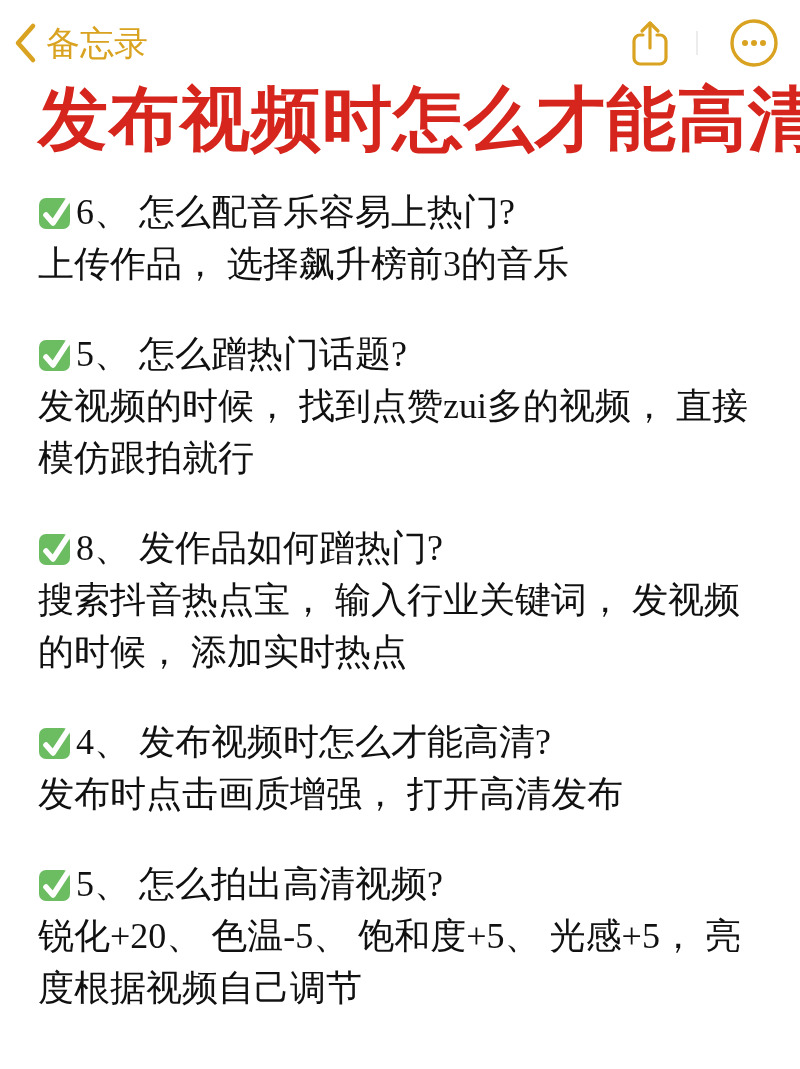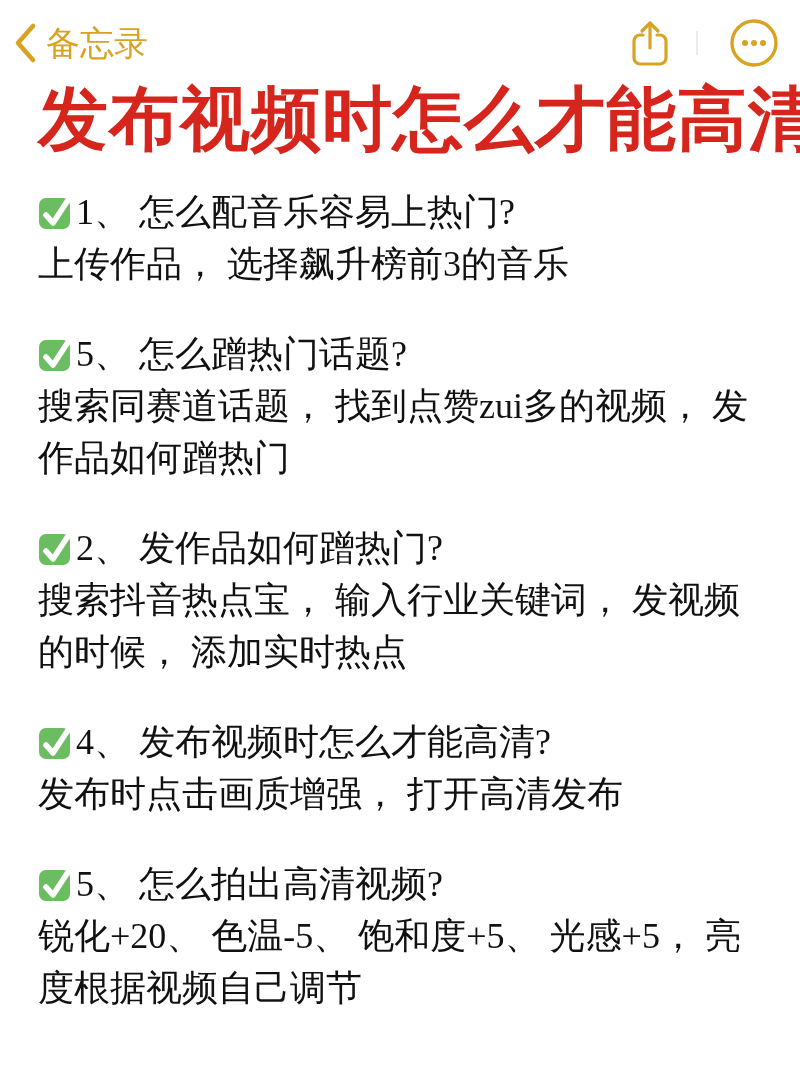--- a/index.html
+++ b/index.html
@@ -113,37 +113,37 @@
 </div>
 
 <div class="note-content">
 
   <h1 class="note-title">发布视频时怎么才能高清</h1>
 
   <div class="qa-item">
     <p class="qa-question"><span class="check-icon"><svg width="36" height="36" viewBox="0 0 36 36">
             <rect x="1" y="4" width="31" height="31" rx="7" fill="#6CBD62"></rect>
             <path d="M8 21 L15 29 L32 3" stroke="#ffffff" stroke-width="5.6" fill="none" stroke-linecap="round" stroke-linejoin="round"></path>
-          </svg></span><span>1、 怎么配音乐容易上热门?</span></p>
+          </svg></span><span>6、 怎么配音乐容易上热门?</span></p>
     <p class="qa-answer">上传作品， 选择飙升榜前3的音乐</p>
   </div>
 
   <div class="qa-item">
     <p class="qa-question"><span class="check-icon"><svg width="36" height="36" viewBox="0 0 36 36">
             <rect x="1" y="4" width="31" height="31" rx="7" fill="#6CBD62"></rect>
             <path d="M8 21 L15 29 L32 3" stroke="#ffffff" stroke-width="5.6" fill="none" stroke-linecap="round" stroke-linejoin="round"></path>
           </svg></span><span>5、 怎么蹭热门话题?</span></p>
-    <p class="qa-answer">搜索同赛道话题， 找到点赞zui多的视频， 发作品如何蹭热门</p>
+    <p class="qa-answer">发视频的时候， 找到点赞zui多的视频， 直接模仿跟拍就行</p>
   </div>
 
   <div class="qa-item">
     <p class="qa-question"><span class="check-icon"><svg width="36" height="36" viewBox="0 0 36 36">
             <rect x="1" y="4" width="31" height="31" rx="7" fill="#6CBD62"></rect>
             <path d="M8 21 L15 29 L32 3" stroke="#ffffff" stroke-width="5.6" fill="none" stroke-linecap="round" stroke-linejoin="round"></path>
-          </svg></span><span>2、 发作品如何蹭热门?</span></p>
+          </svg></span><span>8、 发作品如何蹭热门?</span></p>
     <p class="qa-answer">搜索抖音热点宝， 输入行业关键词， 发视频的时候， 添加实时热点</p>
   </div>
 
   <div class="qa-item">
     <p class="qa-question"><span class="check-icon"><svg width="36" height="36" viewBox="0 0 36 36">
             <rect x="1" y="4" width="31" height="31" rx="7" fill="#6CBD62"></rect>
             <path d="M8 21 L15 29 L32 3" stroke="#ffffff" stroke-width="5.6" fill="none" stroke-linecap="round" stroke-linejoin="round"></path>
           </svg></span><span>4、 发布视频时怎么才能高清?</span></p>
     <p class="qa-answer">发布时点击画质增强， 打开高清发布</p>
   </div>

